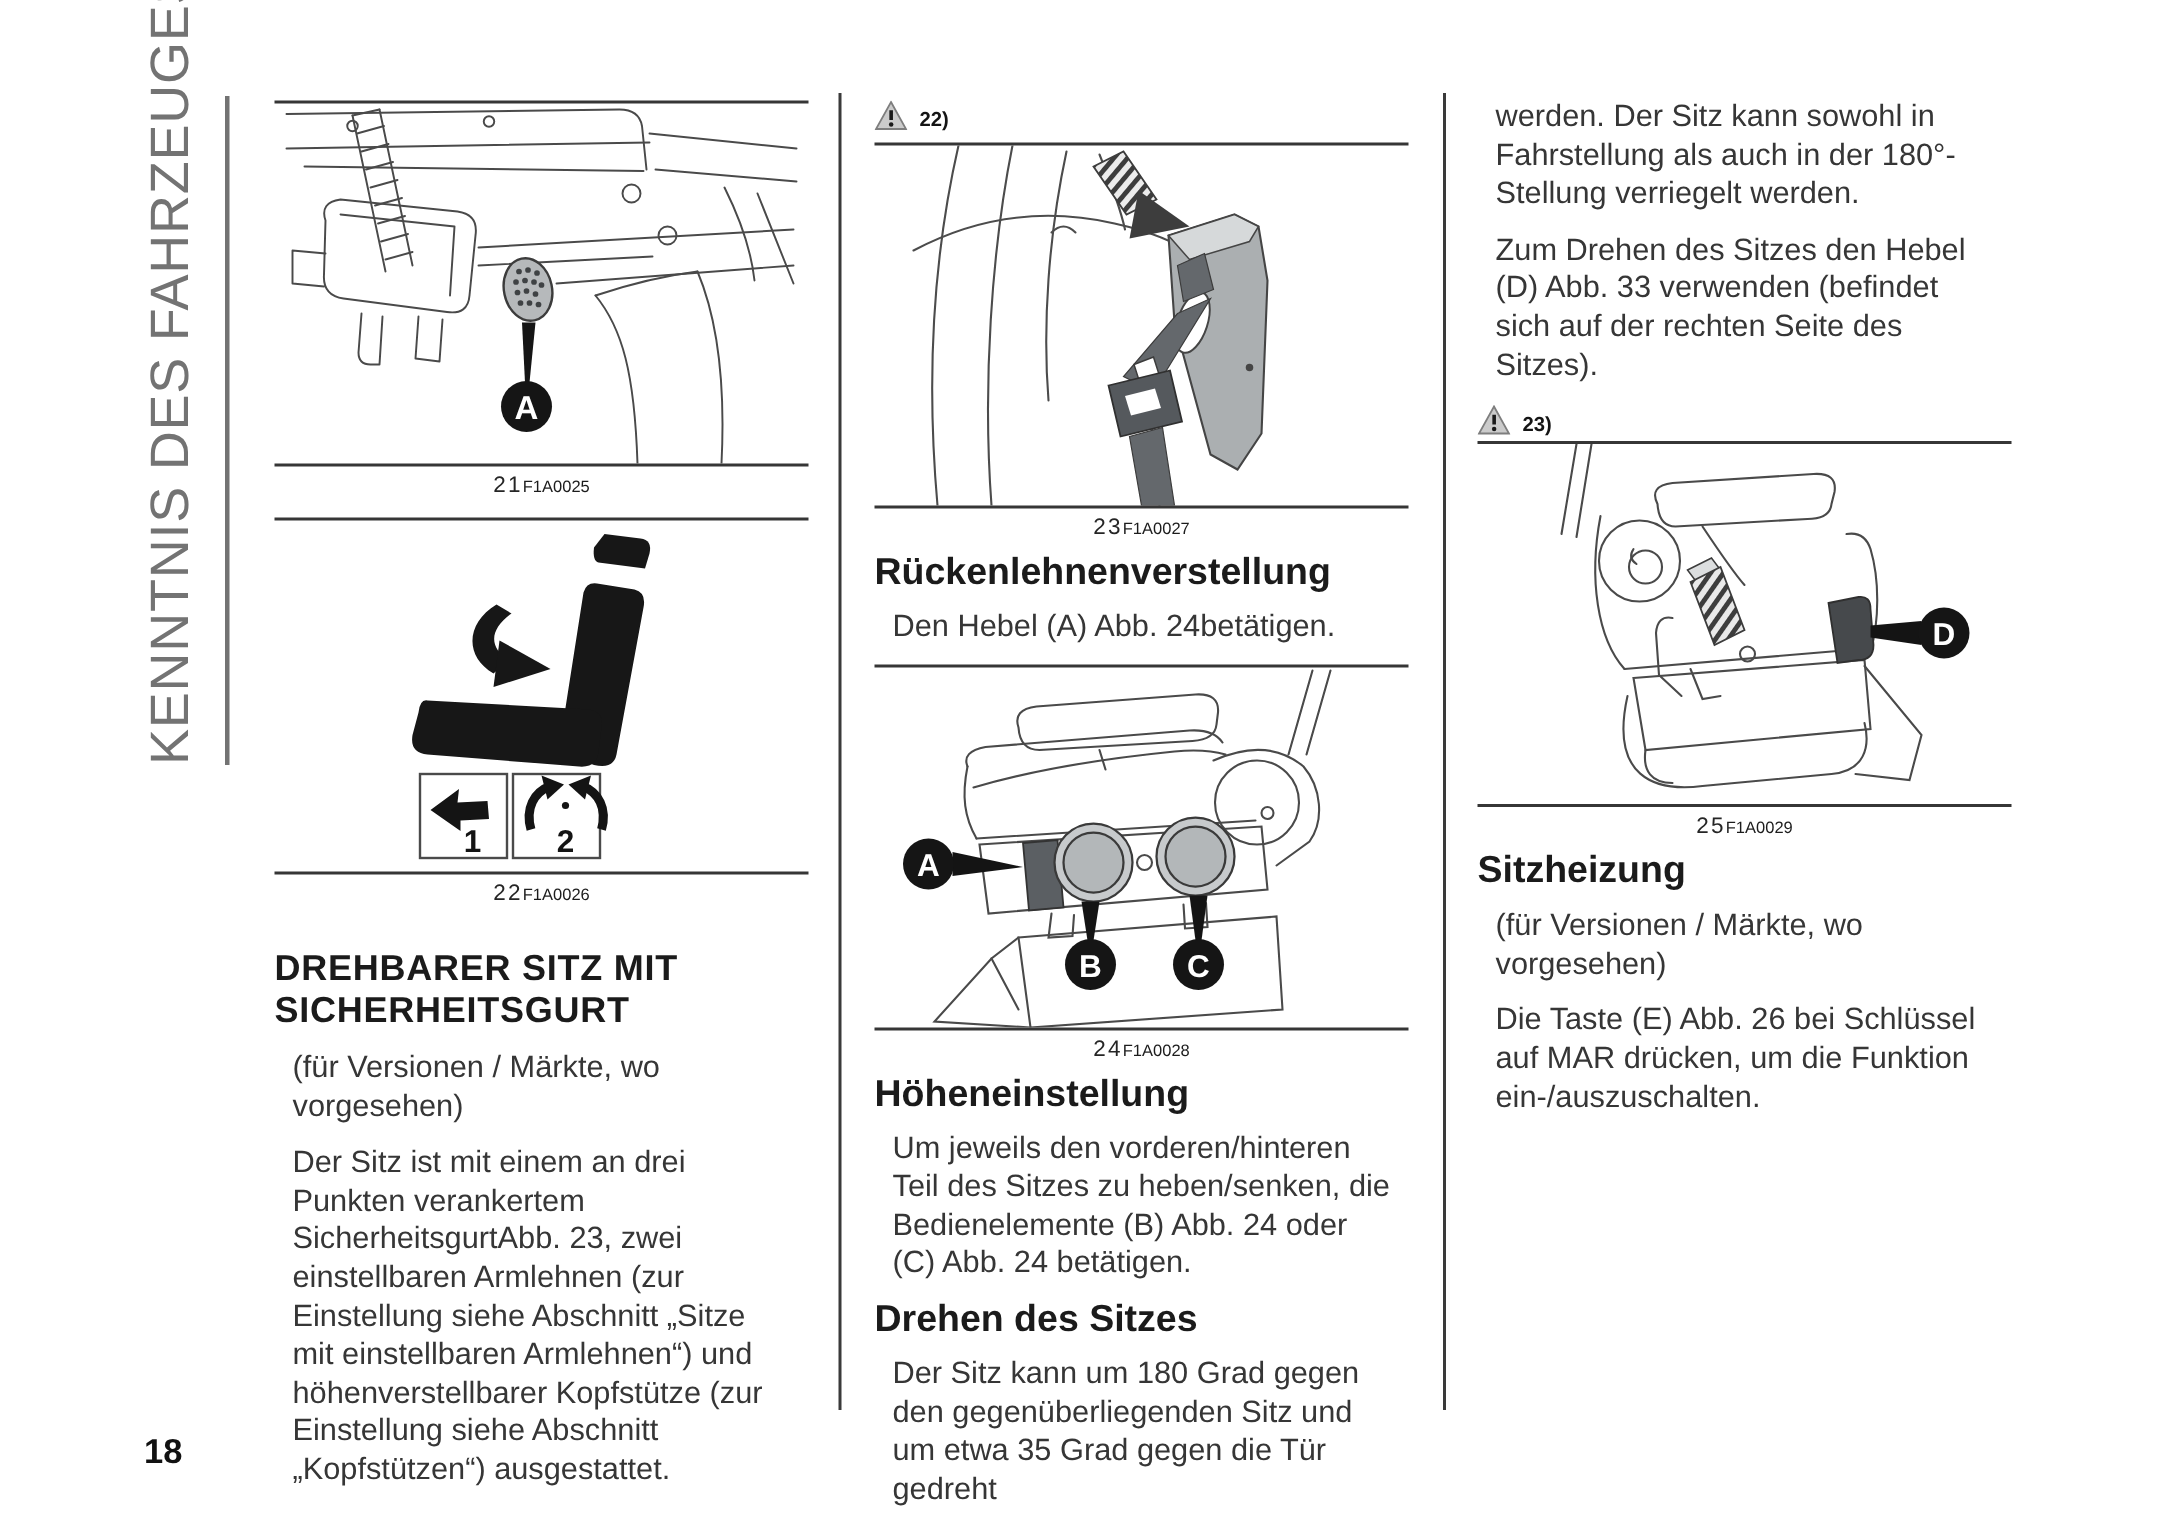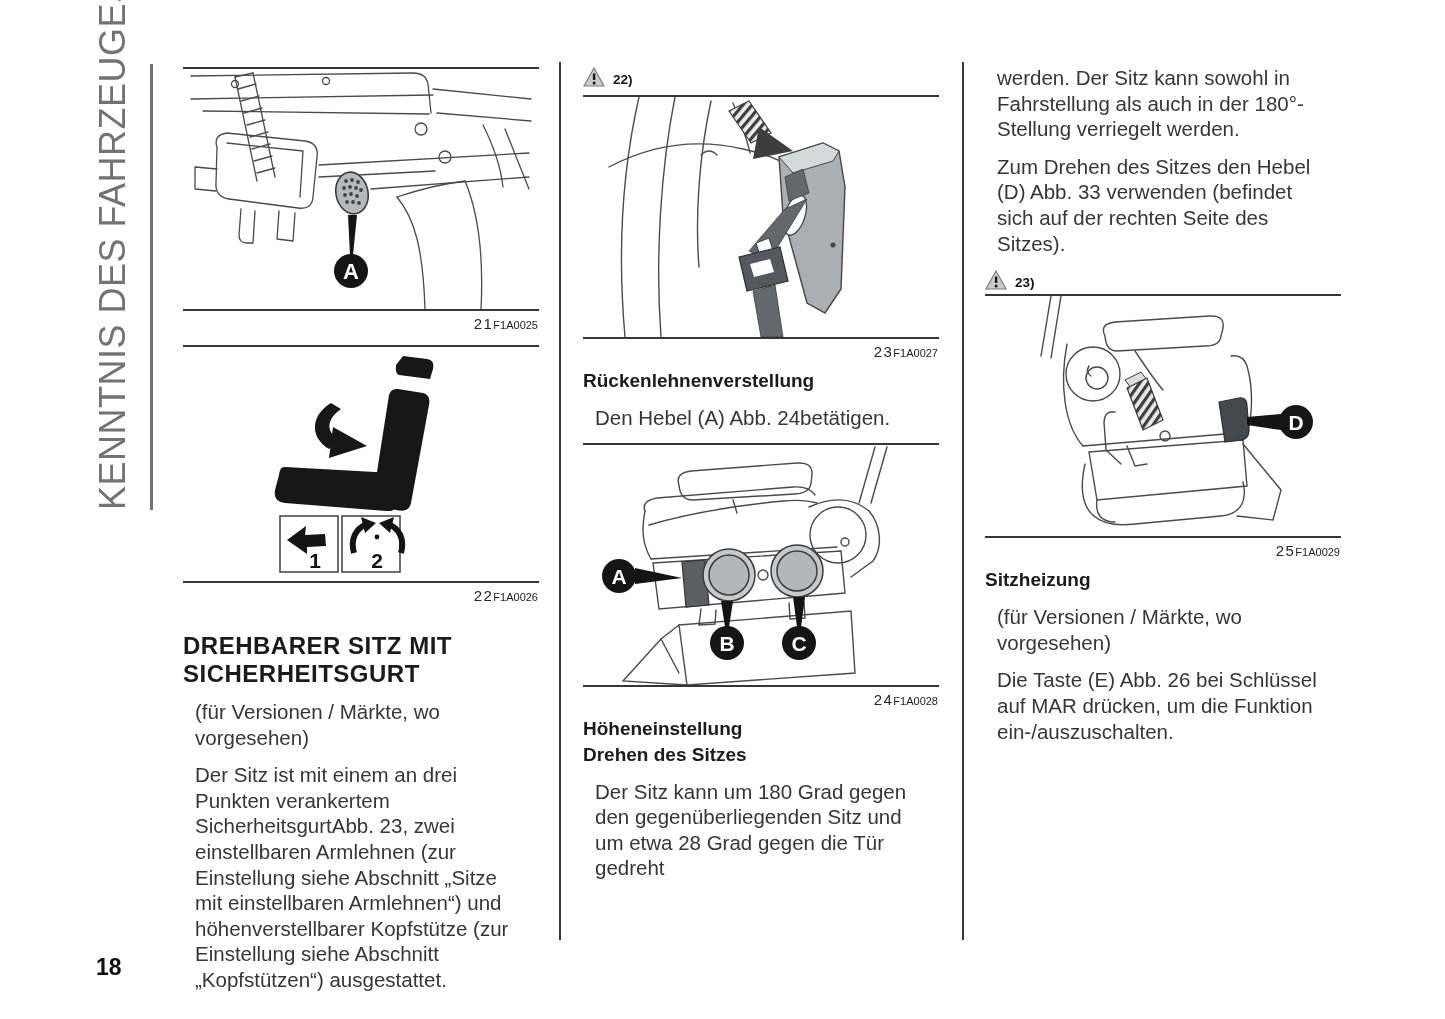--- a/index.html
+++ b/index.html
@@ -15,27 +15,27 @@
   .vsep{position:absolute;top:62px;width:2px;background:#3a3a3a;}
   .vsep1{left:559px;height:878px;}
   .vsep2{left:962px;height:878px;}
   .col{position:absolute;top:62px;width:356px;}
   .col1{left:183px;}
   .col2{left:583px;}
   .col3{left:985px;}
   figure{margin:0;}
   .fig-canvas{border-top:2px solid #363636;border-bottom:2px solid #363636;background:#fff;}
   .fig-canvas svg{display:block;}
-  .fig-cap{display:flex;justify-content:flex-end;align-items:baseline;padding:4px 1px 0;height:21px;}
+  .fig-cap{display:flex;justify-content:center;align-items:baseline;padding:4px 1px 0;height:21px;}
   .fig-num{font-size:15px;letter-spacing:1.5px;color:#252525;}
   .fig-code{font-size:11px;color:#1c1c1c;}
   .warn{display:flex;align-items:flex-end;height:22px;}
   .warn-label{font-size:13.5px;font-weight:bold;color:#141414;margin-left:8px;padding-top:4px;}
   h2{font-size:24px;font-weight:bold;letter-spacing:.5px;line-height:27.5px;margin:24px 0 6px;color:#1b1b1b;}
-  h3{font-size:19px;font-weight:bold;line-height:24px;margin:5px 0 1px;color:#1b1b1b;}
+  h3{font-size:25px;font-weight:bold;line-height:24px;margin:5px 0 1px;color:#1b1b1b;}
   p{font-size:20.5px;line-height:25.6px;margin:12px;color:#363636;}
   .mt3{margin-top:3px;}.mt4{margin-top:4px;}.mt5{margin-top:5px;}.mt8{margin-top:8px;}.mt9{margin-top:9px;}
   .page-num{position:absolute;left:96px;top:954px;font-size:23px;font-weight:bold;color:#111;}
 </style>
 </head>
 <body>
 
 <div class="sidebar-title">KENNTNIS DES FAHRZEUGES</div>
 <div class="sidebar-rule"></div>
 
@@ -243,22 +243,23 @@
         <text x="216" y="206" text-anchor="middle" font-size="21" font-weight="bold" fill="#ffffff">C</text>
       </svg>
     </div>
     <figcaption class="fig-cap">
       <span class="fig-num">24</span>
       <span class="fig-code">F1A0028</span>
     </figcaption>
   </figure>
 
   <h3>Höheneinstellung</h3>
+  <p>Um jeweils den vorderen/hinteren Teil des Sitzes zu heben/senken, die Bedienelemente (B) Abb. 24 oder (C) Abb. 24 betätigen.</p>
   <h3 style="margin-top:2px">Drehen des Sitzes</h3>
-  <p>Der Sitz kann um 180 Grad gegen den gegenüberliegenden Sitz und um etwa 28 Grad gegen die Tür gedreht</p>
+  <p>Der Sitz kann um 180 Grad gegen den gegenüberliegenden Sitz und um etwa 35 Grad gegen die Tür gedreht</p>
 </div>
 
 <div class="col col3">
   <p class="mt3">werden. Der Sitz kann sowohl in Fahrstellung als auch in der 180°-Stellung verriegelt werden.</p>
   <p>Zum Drehen des Sitzes den Hebel (D) Abb. 33 verwenden (befindet sich auf der rechten Seite des Sitzes).</p>
 
   <div class="warn mt8">
     <svg width="22" height="20" viewBox="0 0 22 20">
       <polygon points="11,1 21,19 1,19" fill="#cbcbcb" stroke="#7e7e7e" stroke-width="1.2"></polygon>
       <rect x="9.9" y="6.5" width="2.4" height="6.5" fill="#1a1a1a"></rect>

